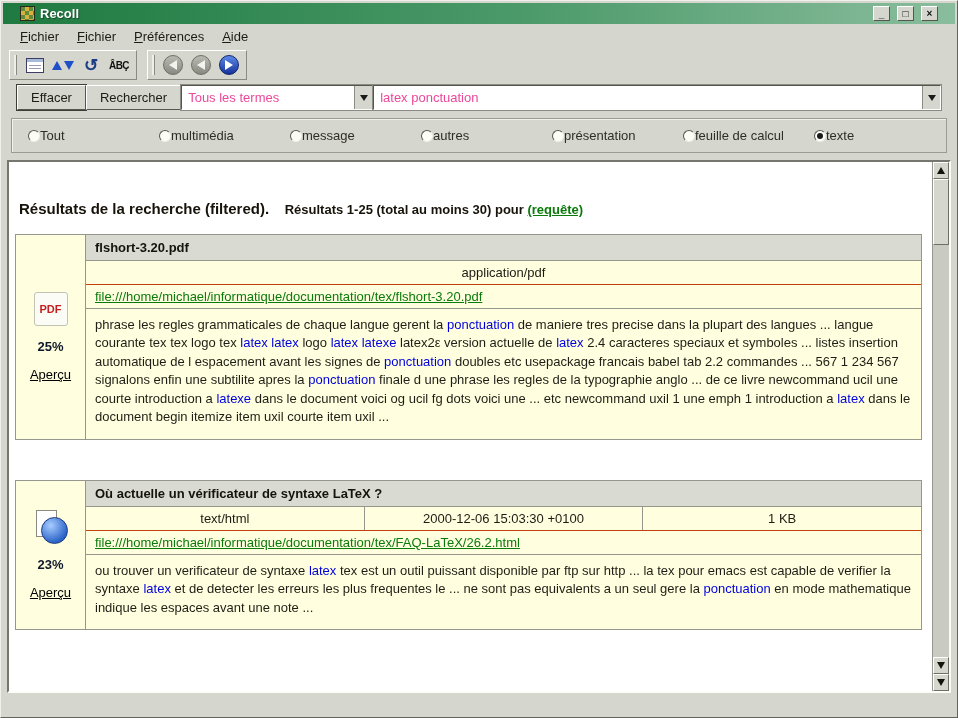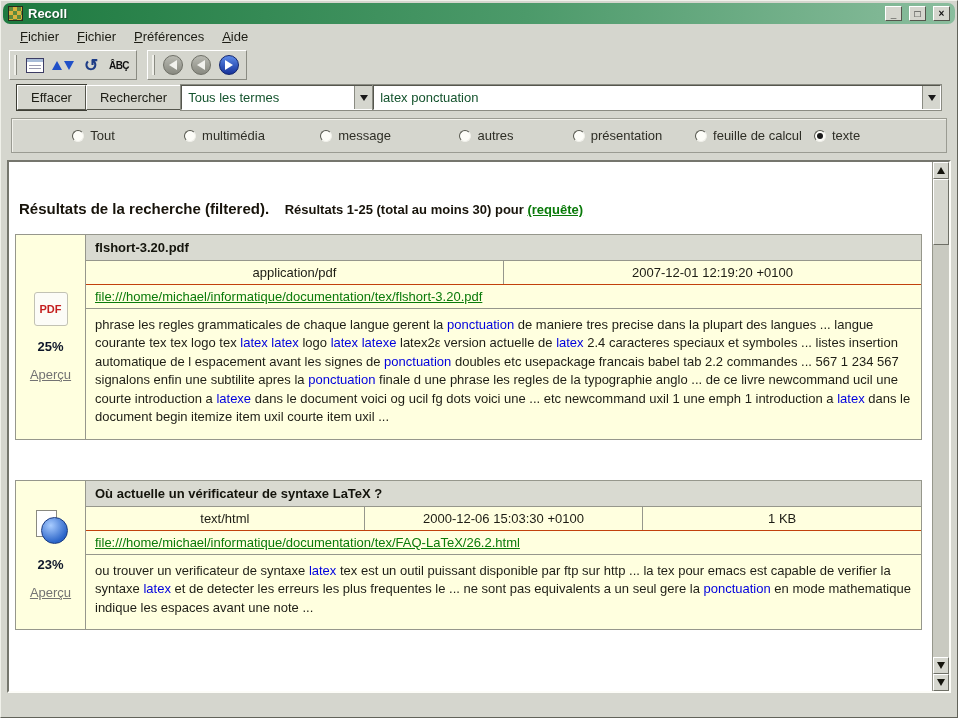--- a/index.html
+++ b/index.html
@@ -5,21 +5,21 @@
   * { box-sizing: border-box; margin: 0; padding: 0; }
   html,body { width:958px; height:718px; }
   body { font-family:"Liberation Sans", sans-serif; font-size:13px; background:#555; }
 
   .window { width:958px; height:718px; background:#d5d6ce; display:flex; flex-direction:column;
             border-top:1px solid #f0f1ea; border-left:1px solid #f0f1ea;
             border-right:1px solid #62635a; border-bottom:1px solid #62635a; padding:2px; }
 
   
   .titlebar { height:21px; flex:none; background:linear-gradient(to right,#1e7a40,#4c9a6a 55%,#8abd9d);
-              display:flex; align-items:center; padding:0 5px; gap:5px;border-radius:7px; }
+              display:flex; align-items:center; padding:0 17px; gap:5px; }
   .app-icon { width:15px; height:15px; flex:none; border:1px solid #2a2a1a;
               background: conic-gradient(#d9b23e 25%, #5e8a3c 0 50%, #d9b23e 0 75%, #5e8a3c 0);
               background-size:8px 8px; }
   .title-text { color:#fff; font-weight:bold; font-size:13px; flex:1;
                 text-shadow:1px 1px 1px rgba(0,0,0,.4); }
   .win-btn { width:17px; height:15px; flex:none; background:#d5d6ce; color:#111;
              border-top:1px solid #fff; border-left:1px solid #fff;
              border-right:1px solid #55564d; border-bottom:1px solid #55564d;
              font-size:10px; line-height:13px; text-align:center; margin-left:2px; font-weight:bold; }
 
@@ -53,32 +53,32 @@
   
   .search-row { flex:none; display:flex; align-items:center; padding:4px 14px 7px; }
   .btn { height:25px; background:#d5d6ce; padding:0 13px; font-size:13px; color:#1c1c14;
          border-top:1px solid #fff; border-left:1px solid #fff;
          border-right:1px solid #55564d; border-bottom:1px solid #55564d; }
   .btn.default { box-shadow:0 0 0 1px #3c3d34; }
   .combo { height:25px; display:flex; align-items:stretch; background:#fff;
            border-top:1px solid #55564d; border-left:1px solid #55564d;
            border-right:1px solid #fff; border-bottom:1px solid #fff;
            outline:1px solid #8a8b82; }
-  .combo .val { flex:1; display:flex; align-items:center; padding:0 6px; color:#14532d; white-space:nowrap; overflow:hidden; }
+  .combo .val { flex:1; display:flex; align-items:center; padding:0 6px; color:#ec4899; white-space:nowrap; overflow:hidden; }
   .combo input.val { border:none; outline:none; font:inherit; background:#fff; }
   .combo .arrow-btn { width:18px; flex:none; background:#d5d6ce; display:flex; align-items:center; justify-content:center;
            border-left:1px solid #8a8b82; }
   .tri-down-sm { width:0;height:0;border-left:4px solid transparent;border-right:4px solid transparent;border-top:6px solid #1a1a1a; }
   .combo.mode { width:192px; flex:none; }
   .combo.query { flex:1; }
 
   
   .filter-row { flex:none; margin:1px 8px 7px; padding:9px 0 9px 16px; display:flex; align-items:center;
                 border:1px solid #9a9b92; box-shadow: inset 1px 1px 0 #f2f2ec; background:#d5d6ce; }
-  .filter-item { width:131px; display:flex; align-items:center; gap:6px; color:#2e2e26;justify-content:center; }
+  .filter-item { width:131px; display:flex; align-items:center; color:#2e2e26; }
   .filter-item:last-child { width:auto; }
   .radio { width:12px; height:12px; flex:none; border-radius:50%; background:#fdfdf8; position:relative;
            border-top:1px solid #55564d; border-left:1px solid #55564d;
            border-right:1px solid #f0f0ea; border-bottom:1px solid #f0f0ea; }
   .radio.checked::after { content:""; position:absolute; left:2px; top:2px; width:6px; height:6px;
            border-radius:50%; background:#1a1a1a; }
 
   
   .results-frame { flex:1; min-height:0; margin:0 4px; display:flex; background:#fff;
                    border-top:2px solid #75766d; border-left:2px solid #75766d;
@@ -88,21 +88,21 @@
   .results-header { padding:9px 10px 4px; color:#17130a; }
   .rh-title { font-size:15px; font-weight:bold; margin-right:12px; }
   .rh-count { font-size:13px; font-weight:bold; }
   .rh-query { color:#0a7a0a; font-weight:bold; text-decoration:underline; cursor:pointer; }
 
   .result-entry { margin:13px 10px 0 6px; display:flex; background:#ffffdf; border:1px solid #96978c; }
   .result-entry.second { margin-top:40px; }
   .side-col { width:70px; flex:none; border-right:1px solid #96978c; display:flex; flex-direction:column;
               align-items:center; justify-content:center; gap:13px; padding:10px 0; }
   .relevance { font-weight:bold; color:#0f172a; }
-  .preview-link { color:#737373; text-decoration:underline; cursor:pointer;text-align:right; }
+  .preview-link { color:#000000; text-decoration:underline; cursor:pointer;text-align:right; }
   .main-col { flex:1; min-width:0; display:flex; flex-direction:column; }
   .r-title { background:#d9dad1; border-bottom:1px solid #96978c; font-weight:bold; padding:5px 9px; color:#14140c; }
   .r-meta { display:flex; border-bottom:1px solid #c2410c; text-align:center; }
   .r-meta .cell { flex:1; padding:4px 6px; border-right:1px solid #96978c; color:#1c1c14; }
   .r-meta .cell:last-child { border-right:none; }
   .r-url { border-bottom:1px solid #96978c; padding:4px 9px; white-space:nowrap; overflow:hidden; }
   .r-url a { color:#0a7a0a; text-decoration:underline; cursor:pointer; }
   .r-snippet { padding:7px 9px 12px; line-height:1.42; color:#1e1e16; }
   .r-snippet .hl { color:#0000dd; }
 
@@ -250,21 +250,20 @@
       <div class="result-entry">
         <div class="side-col">
           <div class="doc-icon pdf"></div>
           <div class="relevance">25%</div>
           <a class="preview-link">Aperçu</a>
         </div>
         <div class="main-col">
           <div class="r-title">flshort-3.20.pdf</div>
           <div class="r-meta">
             <div class="cell">application/pdf</div>
-            <div class="cell">2007-12-01 12:19:20 +0100</div>
           </div>
           <div class="r-url">
             <a>file:///home/michael/informatique/documentation/tex/flshort-3.20.pdf</a>
           </div>
           <div class="r-snippet"><span>phrase les regles grammaticales de chaque langue gerent la </span><span class="hl">ponctuation</span><span> de maniere tres precise dans la plupart des langues ... langue courante tex tex logo tex </span><span class="hl">latex latex</span><span> logo </span><span class="hl">latex latexe</span><span> latex2ε version actuelle de </span><span class="hl">latex</span><span> 2.4 caracteres speciaux et symboles ... listes insertion automatique de l espacement avant les signes de </span><span class="hl">ponctuation</span><span> doubles etc usepackage francais babel tab 2.2 commandes ... 567 1 234 567 signalons enfin une subtilite apres la </span><span class="hl">ponctuation</span><span> finale d une phrase les regles de la typographie anglo ... de ce livre newcommand ucil une courte introduction a </span><span class="hl">latexe</span><span> dans le document voici og ucil fg dots voici une ... etc newcommand uxil 1 une emph 1 introduction a </span><span class="hl">latex</span><span> dans le document begin itemize item uxil courte item uxil ...</span></div>
         </div>
       </div>
 
       <div class="result-entry second">
         <div class="side-col">

